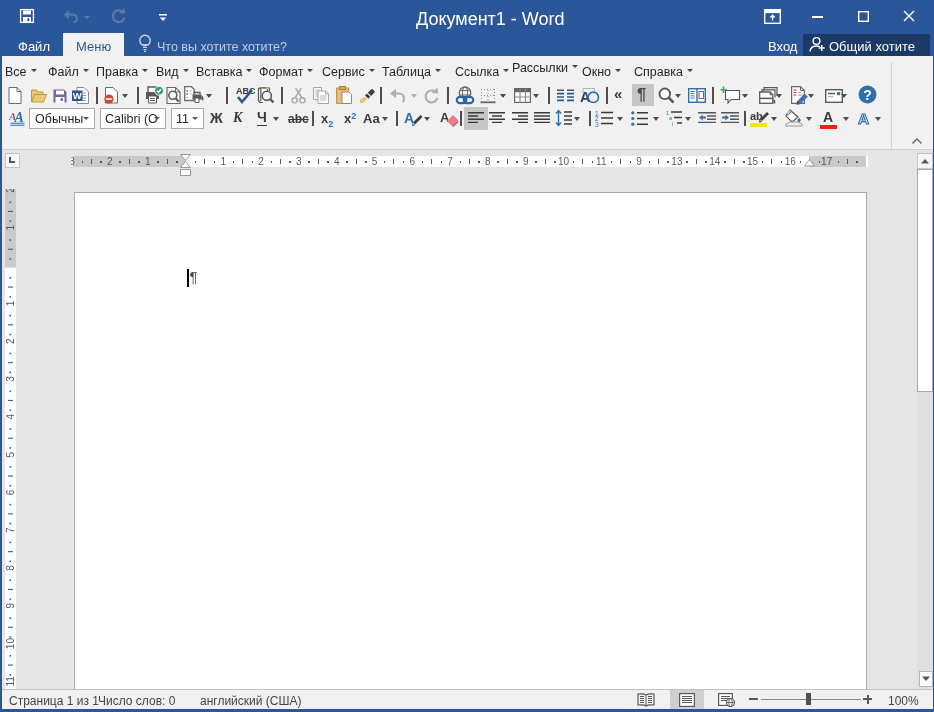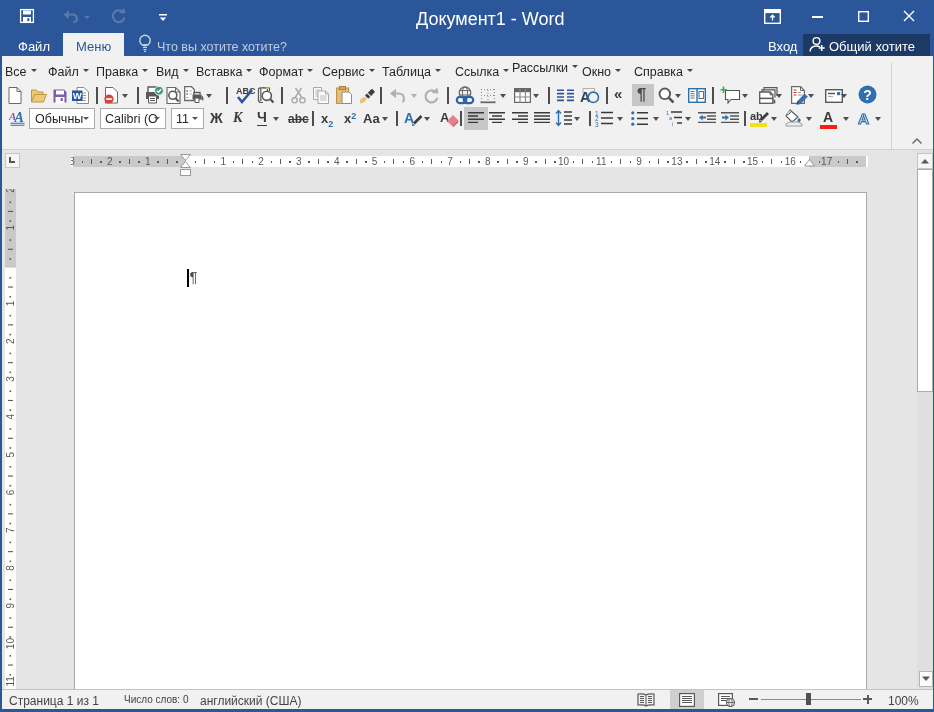--- a/index.html
+++ b/index.html
@@ -567,21 +567,21 @@
       <path d="M5.5 7.5 L10.5 13.5 L0.5 13.5 Z" fill="#fdfdfd" stroke="#9a9a9a"></path>
       <rect x="0.5" y="15.5" width="10" height="6" fill="#fdfdfd" stroke="#9a9a9a"></rect>
     </svg>
     <svg width="11" height="8" style="left:803.6999999999999px;top:8px" viewBox="0 0 11 8">
       <path d="M5.5 0.5 L10.5 7 L0.5 7 Z" fill="#fdfdfd" stroke="#9a9a9a"></path>
     </svg>
   </div>
 
 <div class="abs status">
   <div class="abs" style="left:9px;top:4px;font-size:12px">Страница 1 из 1</div>
-  <div class="abs" style="left:124px;top:4px;font-size:10px">Число слов: 0</div>
+  <div class="abs" style="left:98px;top:4px;font-size:12px">Число слов: 0</div>
   <div class="abs" style="left:200px;top:4px;font-size:12px">английский (США)</div>
   <div class="abs" style="left:670px;top:0;width:34px;height:19px;background:#cfcfcf"></div>
   <svg width="18" height="14" style="left:637px;top:3px" viewBox="0 0 18 14">
     <path d="M9 2 Q7 0.5 1 1 L1 12 Q7 11.5 9 13 Q11 11.5 17 12 L17 1 Q11 0.5 9 2 Z" fill="none" stroke="#595959" stroke-width="1.2"></path>
     <path d="M9 2.5 L9 12.5 M3 3.5 L7 3.5 M3 5.5 L7 5.5 M3 7.5 L7 7.5 M3 9.5 L7 9.5 M11 3.5 L15 3.5 M11 5.5 L15 5.5 M11 7.5 L15 7.5 M11 9.5 L15 9.5" stroke="#595959" stroke-width="1"></path>
   </svg>
   <svg width="16" height="14" style="left:679px;top:3px" viewBox="0 0 16 14">
     <rect x="0.6" y="0.6" width="14.8" height="12.8" fill="#fff" stroke="#595959" stroke-width="1.2"></rect>
     <path d="M3 3.5 L13 3.5 M3 5.5 L13 5.5 M3 7.5 L13 7.5 M3 9.5 L13 9.5" stroke="#595959" stroke-width="1.1"></path>
   </svg>

